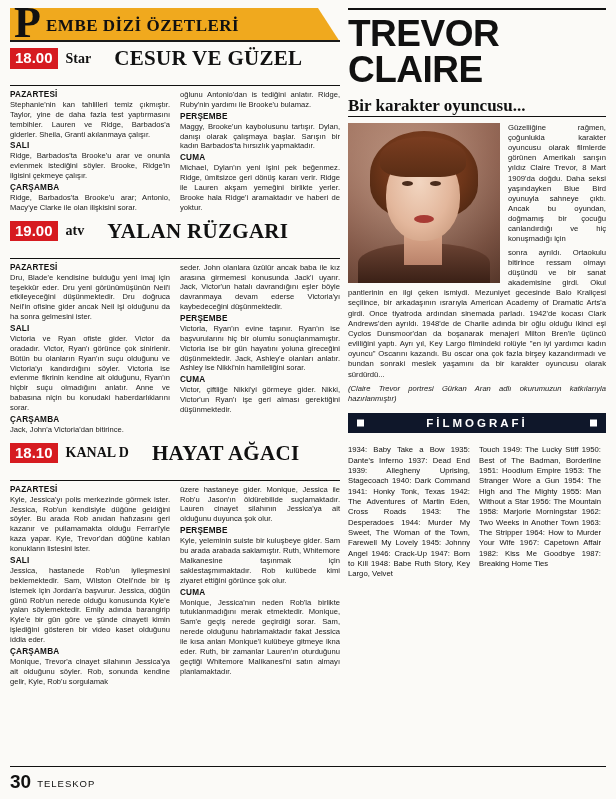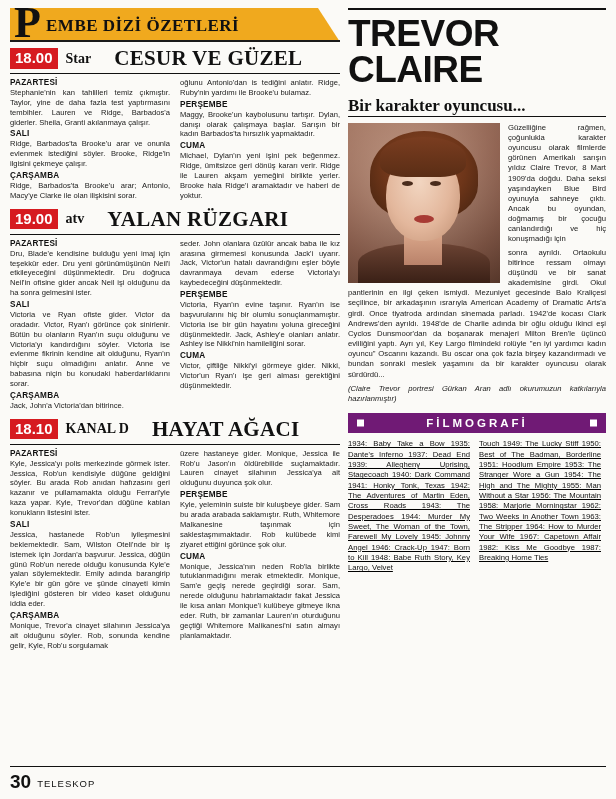--- a/index.html
+++ b/index.html
@@ -65,21 +65,21 @@
     border-top: 34px solid #fbfaf7;
     border-left: 22px solid transparent;
   }
 
   .show-block { margin-top: 4px; }
   .show-bar {
     display: flex;
     align-items: center;
     gap: 8px;
     border-bottom: 1.5px solid #111;
-    padding-bottom: 2px;
+    padding-bottom: 14px;
     margin-bottom: 4px;
   }
   .time-badge {
     background: #d61b20;
     color: #fff;
     font-family: "Liberation Sans", sans-serif;
     font-weight: bold;
     font-size: 15px;
     padding: 1px 5px 2px 5px;
     line-height: 1.15;
@@ -261,21 +261,21 @@
     font-size: 7.6px;
     font-style: italic;
     line-height: 1.3;
     color: #1a1a1a;
     text-align: justify;
     margin-top: 4px;
   }
 
   .filmo-bar {
     margin-top: 10px;
-    background: #701a75;
+    background: #0f172a;
     height: 20px;
     display: flex;
     align-items: center;
     justify-content: center;
     position: relative;
   }
   .filmo-bar .ttl {
     color: #fff;
     font-family: "Liberation Sans", sans-serif;
     font-weight: bold;
@@ -288,22 +288,21 @@
     transform: translateY(-50%);
     width: 7px; height: 7px;
     background: #fff;
   }
   .filmo-bar .sq.l { left: 9px; }
   .filmo-bar .sq.r { right: 9px; }
 
   .filmo-cols {
     display: flex;
     gap: 9px;
-    margin-top: 6px;
-    text-decoration: underline;
+    margin-top: 12px;
   }
   .filmo-cols .fc { width: 122px; }
   .filmo-txt {
     font-family: "Liberation Sans", sans-serif;
     font-size: 7.7px;
     line-height: 1.34;
     color: #111;
     text-align: justify;
     margin: 0;
   }

